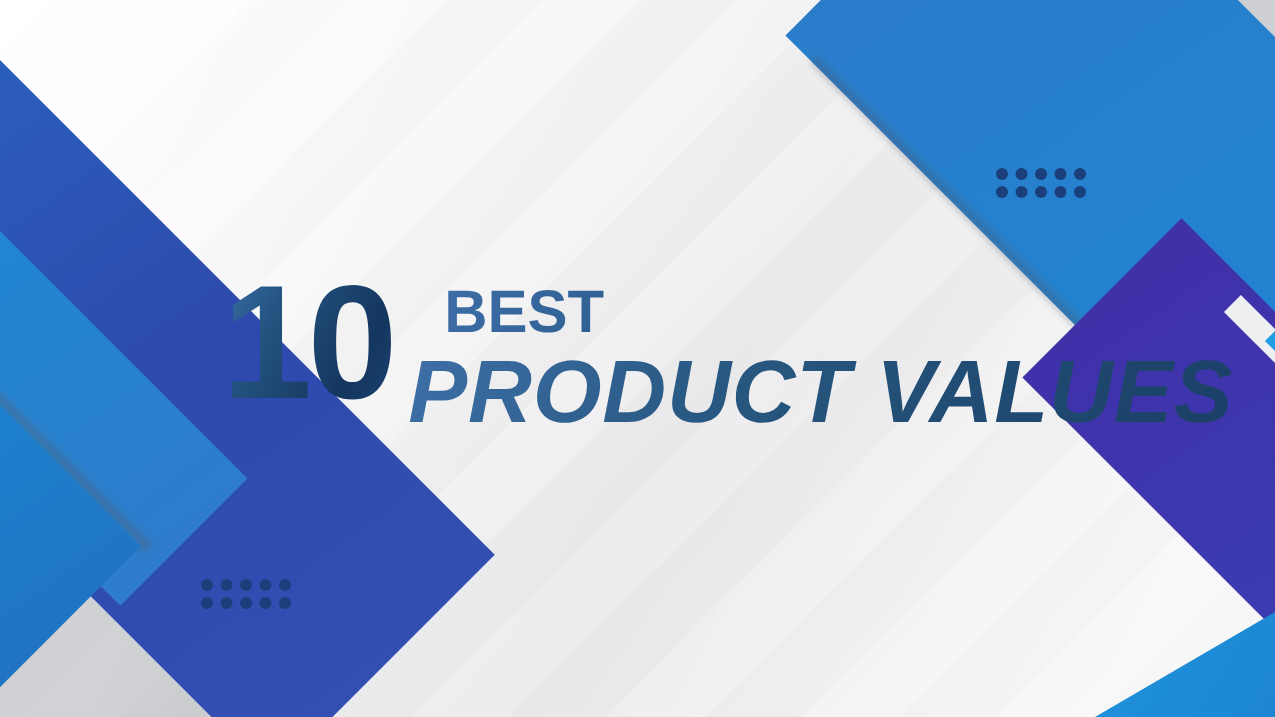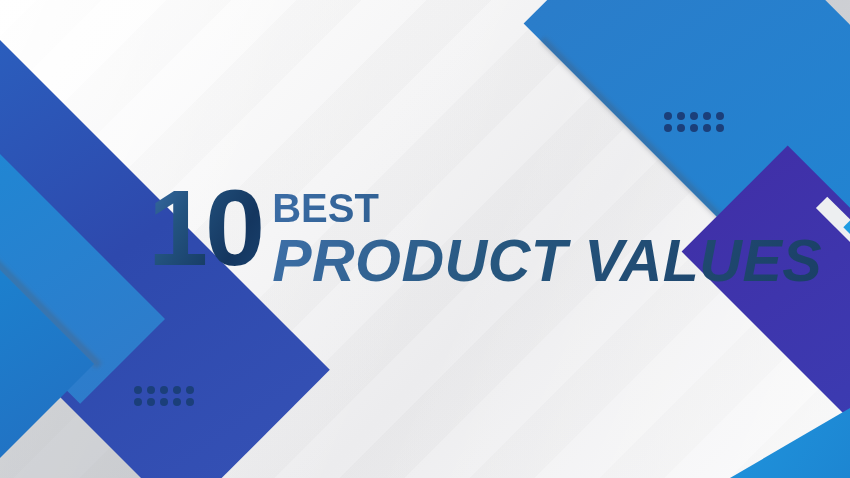--- a/index.html
+++ b/index.html
@@ -172,20 +172,21 @@
   .word-best {
     font-size: 40px;
     line-height: 1.0;
     font-weight: bold;
     letter-spacing: 0px;
     background: linear-gradient(120deg, #3f6ea4 0%, #24537f 40%, #16386196 100%);
     background-image: linear-gradient(120deg, #3c6da6 0%, #24537f 45%, #183c63 100%);
     -webkit-background-clip: text;
     background-clip: text;
     color: transparent;
+    margin-left: 24px;
   }
   .word-product {
     font-size: 59px;
     line-height: 1.12;
     font-weight: bold;
     font-style: italic;
     letter-spacing: 0.5px;
     white-space: nowrap;
     background-image: linear-gradient(120deg, #3e70a8 0%, #27577f 40%, #1a3f66 100%);
     -webkit-background-clip: text;

